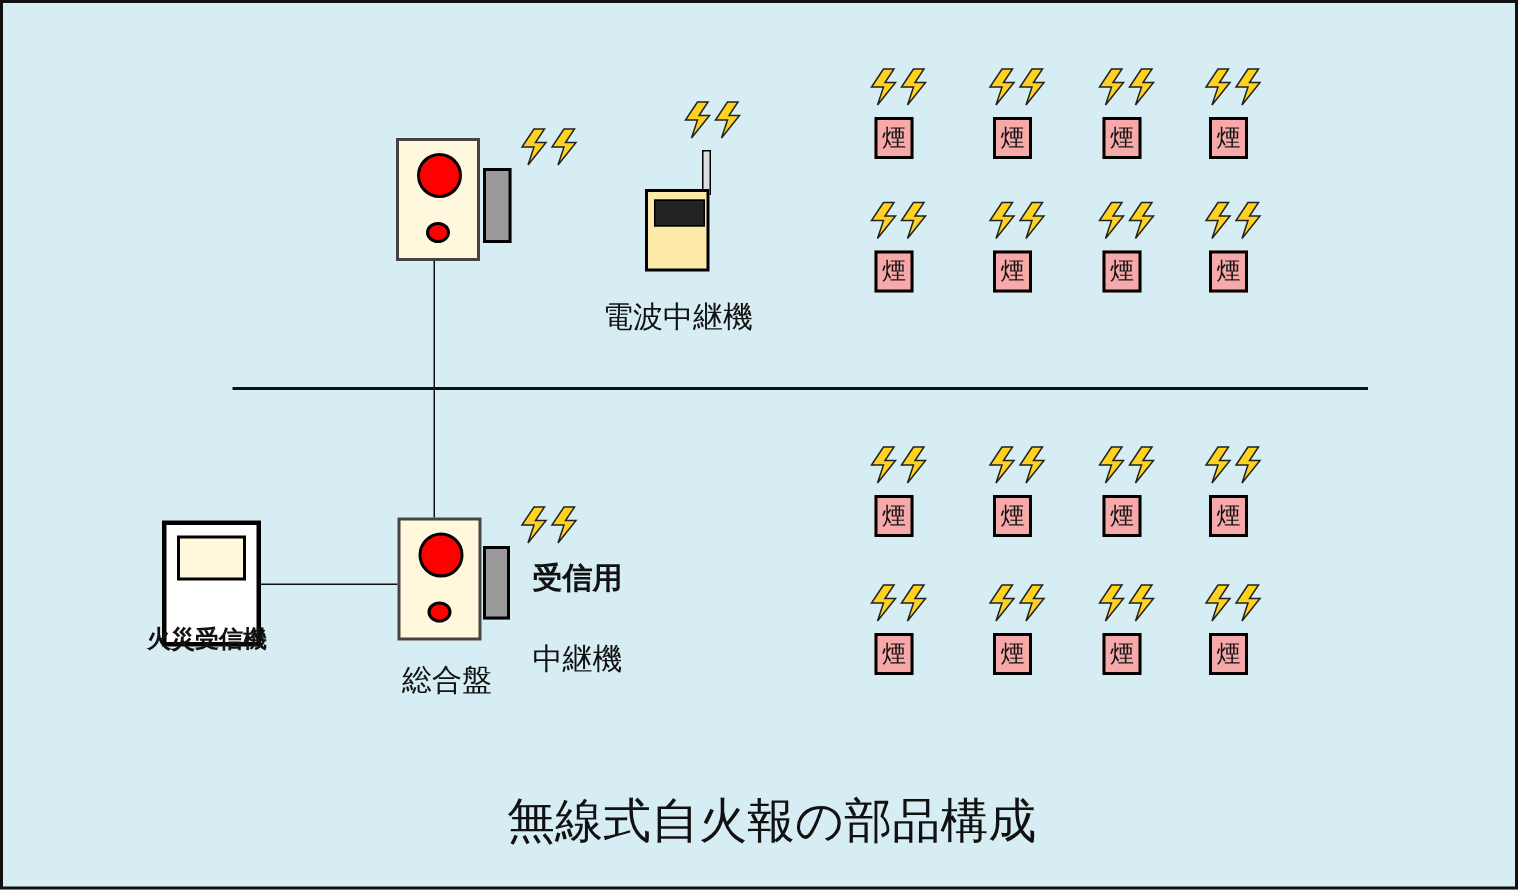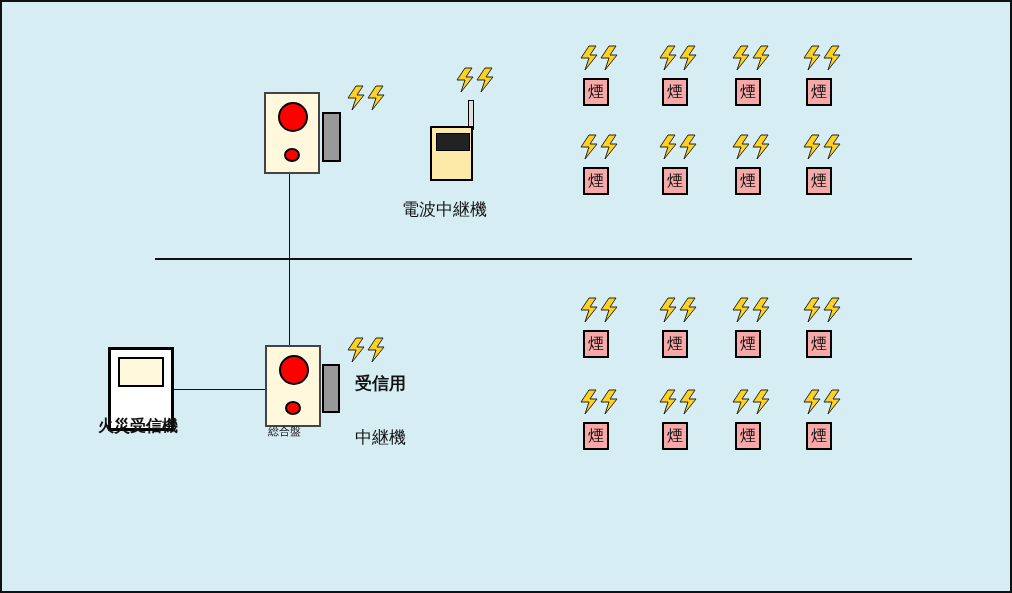--- a/index.html
+++ b/index.html
@@ -5,21 +5,21 @@
   html, body { margin:0; padding:0; }
   body { width:1012px; height:593px; background:#111; font-family:"DejaVu Sans", sans-serif; }
   #canvas { position:absolute; left:2px; top:2px; width:1008px; height:589px; background:#d7edf4; overflow:hidden; }
   .abs { position:absolute; }
   .panel { background:#fff8dc; border:2px solid #444; box-sizing:border-box; }
   .redbig { position:absolute; width:30px; height:30px; border-radius:50%; background:#f00; border:2px solid #000; box-sizing:border-box; }
   .redsm { position:absolute; width:16px; height:14px; border-radius:50%; background:#f00; border:2px solid #000; box-sizing:border-box; }
   .grey { background:#999; border:2px solid #000; box-sizing:border-box; }
   .smoke { position:absolute; width:26px; height:28px; background:#f7a9a9; border:2px solid #000; box-sizing:border-box; display:flex; align-items:center; justify-content:center; font-size:16px; color:#111; }
   .bolt { position:absolute; }
-  .lbl { position:absolute; font-size:17px; color:#111; white-space:nowrap; }
+  .lbl { position:absolute; font-size:20px; color:#111; white-space:nowrap; }
   .hline { position:absolute; background:#111; }
 </style>
 </head>
 <body>
 
 <div id="canvas">
 
   <div class="hline" style="left:153px; top:256px; width:757px; height:2px;"></div>
 
   <div class="hline" style="left:287px; top:172px; width:1px; height:172px;"></div>
@@ -53,21 +53,21 @@
 
   <div class="abs panel" style="left:263px; top:343px; width:56px; height:82px;">
     <div class="redbig" style="left:12px; top:8px;"></div>
     <div class="redsm" style="left:18px; top:54px;"></div>
   </div>
   <div class="abs grey" style="left:320px; top:362px; width:18px; height:49px;"></div>
   <svg class="bolt" style="left:344px; top:334px;" width="42" height="28" viewBox="0 0 42 28">
       <path d="M10 2 L2 14 L10 14 L6 26 L18 11 L11 11 L17 2 Z" fill="#ffd21f" stroke="#222" stroke-width="1"></path>
       <path d="M30 2 L22 14 L30 14 L26 26 L38 11 L31 11 L37 2 Z" fill="#ffd21f" stroke="#222" stroke-width="1"></path>
     </svg>
-  <div class="lbl" style="left:266px; top:422px; font-size:11px;">総合盤</div>
+  <div class="lbl" style="left:266px; top:438px; font-size:20px;">総合盤</div>
   <div class="lbl" style="left:353px; top:370px;font-weight:bold;">受信用</div>
   <div class="lbl" style="left:353px; top:396px;margin-top:28px;">中継機</div>
 
   <div id="detectors">
       <svg width="42" height="28" viewBox="0 0 42 28" class="bolt" style="left: 577px; top: 42px;">
         <path d="M10 2 L2 14 L10 14 L6 26 L18 11 L11 11 L17 2 Z" fill="#ffd21f" stroke="#222" stroke-width="1"></path>
         <path d="M30 2 L22 14 L30 14 L26 26 L38 11 L31 11 L37 2 Z" fill="#ffd21f" stroke="#222" stroke-width="1"></path>
       </svg>
       <div class="smoke" style="left: 581px; top: 76px;">煙</div>
       <svg width="42" height="28" viewBox="0 0 42 28" class="bolt" style="left: 656px; top: 42px;">
@@ -140,13 +140,14 @@
         <path d="M30 2 L22 14 L30 14 L26 26 L38 11 L31 11 L37 2 Z" fill="#ffd21f" stroke="#222" stroke-width="1"></path>
       </svg>
       <div class="smoke" style="left: 733px; top: 420px;">煙</div>
       <svg width="42" height="28" viewBox="0 0 42 28" class="bolt" style="left: 800px; top: 386px;">
         <path d="M10 2 L2 14 L10 14 L6 26 L18 11 L11 11 L17 2 Z" fill="#ffd21f" stroke="#222" stroke-width="1"></path>
         <path d="M30 2 L22 14 L30 14 L26 26 L38 11 L31 11 L37 2 Z" fill="#ffd21f" stroke="#222" stroke-width="1"></path>
       </svg>
       <div class="smoke" style="left: 804px; top: 420px;">煙</div>
     </div>
 
+  <div class="lbl" style="left:336px; top:524px; font-size:32px;">無線式自火報の部品構成</div>
 </div>
 
 </body></html>

